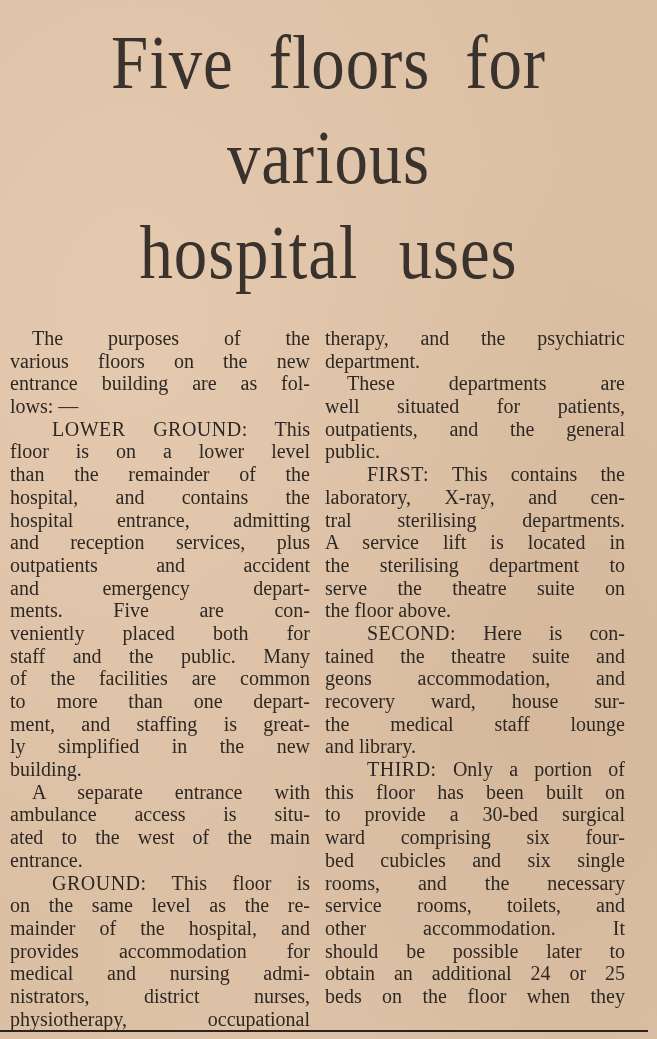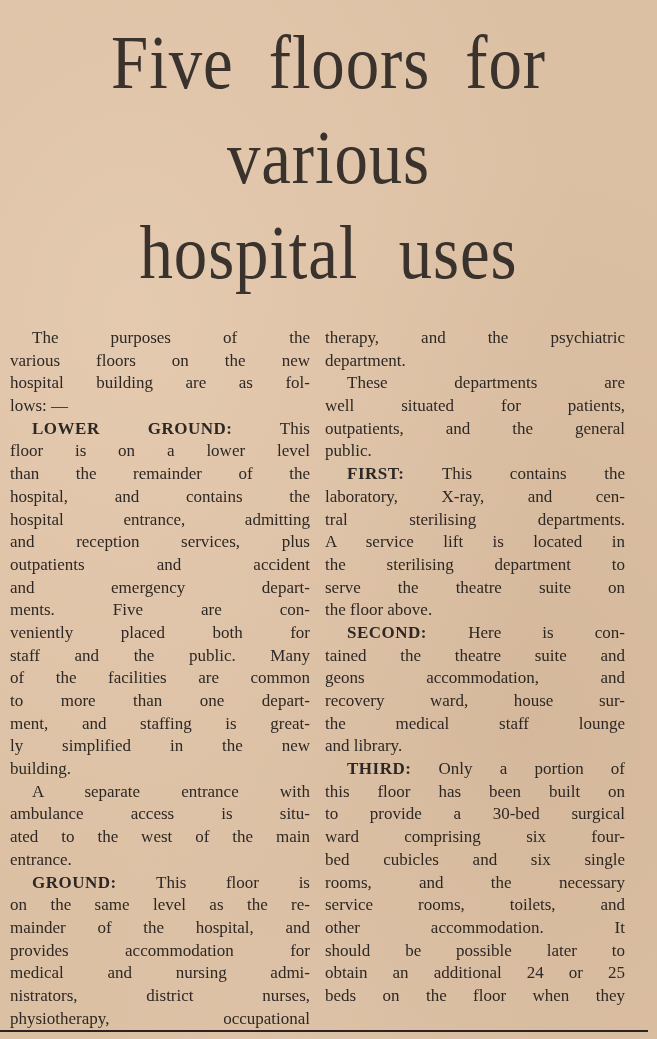--- a/index.html
+++ b/index.html
@@ -27,50 +27,50 @@
     transform-origin: center;
     white-space: nowrap;
   }
   .hl-1 { top: 22px; word-spacing: 20px; }
   .hl-2 { top: 117px; }
   .hl-3 { top: 212px; word-spacing: 26px; }
 
   .col {
     position: absolute; top: 327px;
     font-family: "Liberation Serif", "DejaVu Serif", serif;
-    font-size: 17px; line-height: 22.7px;
+    font-size: 20px; line-height: 22.7px;
     color: #2e2824;
   }
   .col-left { left: 10px; width: 300px; }
   .col-right { left: 325px; width: 300px; }
   .ln {
     display: block; height: 22.7px; white-space: nowrap;
     text-align: justify; text-align-last: justify;
   }
   .ln.last { text-align-last: left; }
   .ln.indent { padding-left: 22px; }
-  .kw { font-weight: bold; letter-spacing: 0.5px; }
+  .kw { font-weight: normal; letter-spacing: 0.5px; margin-left: 20px; }
   .rule {
     position: absolute; left: 0; top: 1030px; width: 648px; height: 2px;
     background: #2a2320;
   }
 </style>
 </head>
 <body>
 
 <div class="headline">
   <div class="hl-line hl-1">Five floors for</div>
   <div class="hl-line hl-2">various</div>
   <div class="hl-line hl-3">hospital uses</div>
 </div>
 
 <div class="col col-left" id="col-left">
     <span class="ln indent"><span>The purposes of the</span></span>
     <span class="ln"><span>various floors on the new</span></span>
-    <span class="ln"><span>hospital building are as fol-</span></span>
+    <span class="ln"><span>entrance building are as fol-</span></span>
     <span class="ln last"><span>lows: —</span></span>
     <span class="ln indent"><span class="kw">LOWER GROUND:</span><span> This</span></span>
     <span class="ln"><span>floor is on a lower level</span></span>
     <span class="ln"><span>than the remainder of the</span></span>
     <span class="ln"><span>hospital, and contains the</span></span>
     <span class="ln"><span>hospital entrance, admitting</span></span>
     <span class="ln"><span>and reception services, plus</span></span>
     <span class="ln"><span>outpatients and accident</span></span>
     <span class="ln"><span>and emergency depart-</span></span>
     <span class="ln"><span>ments. Five are con-</span></span>

